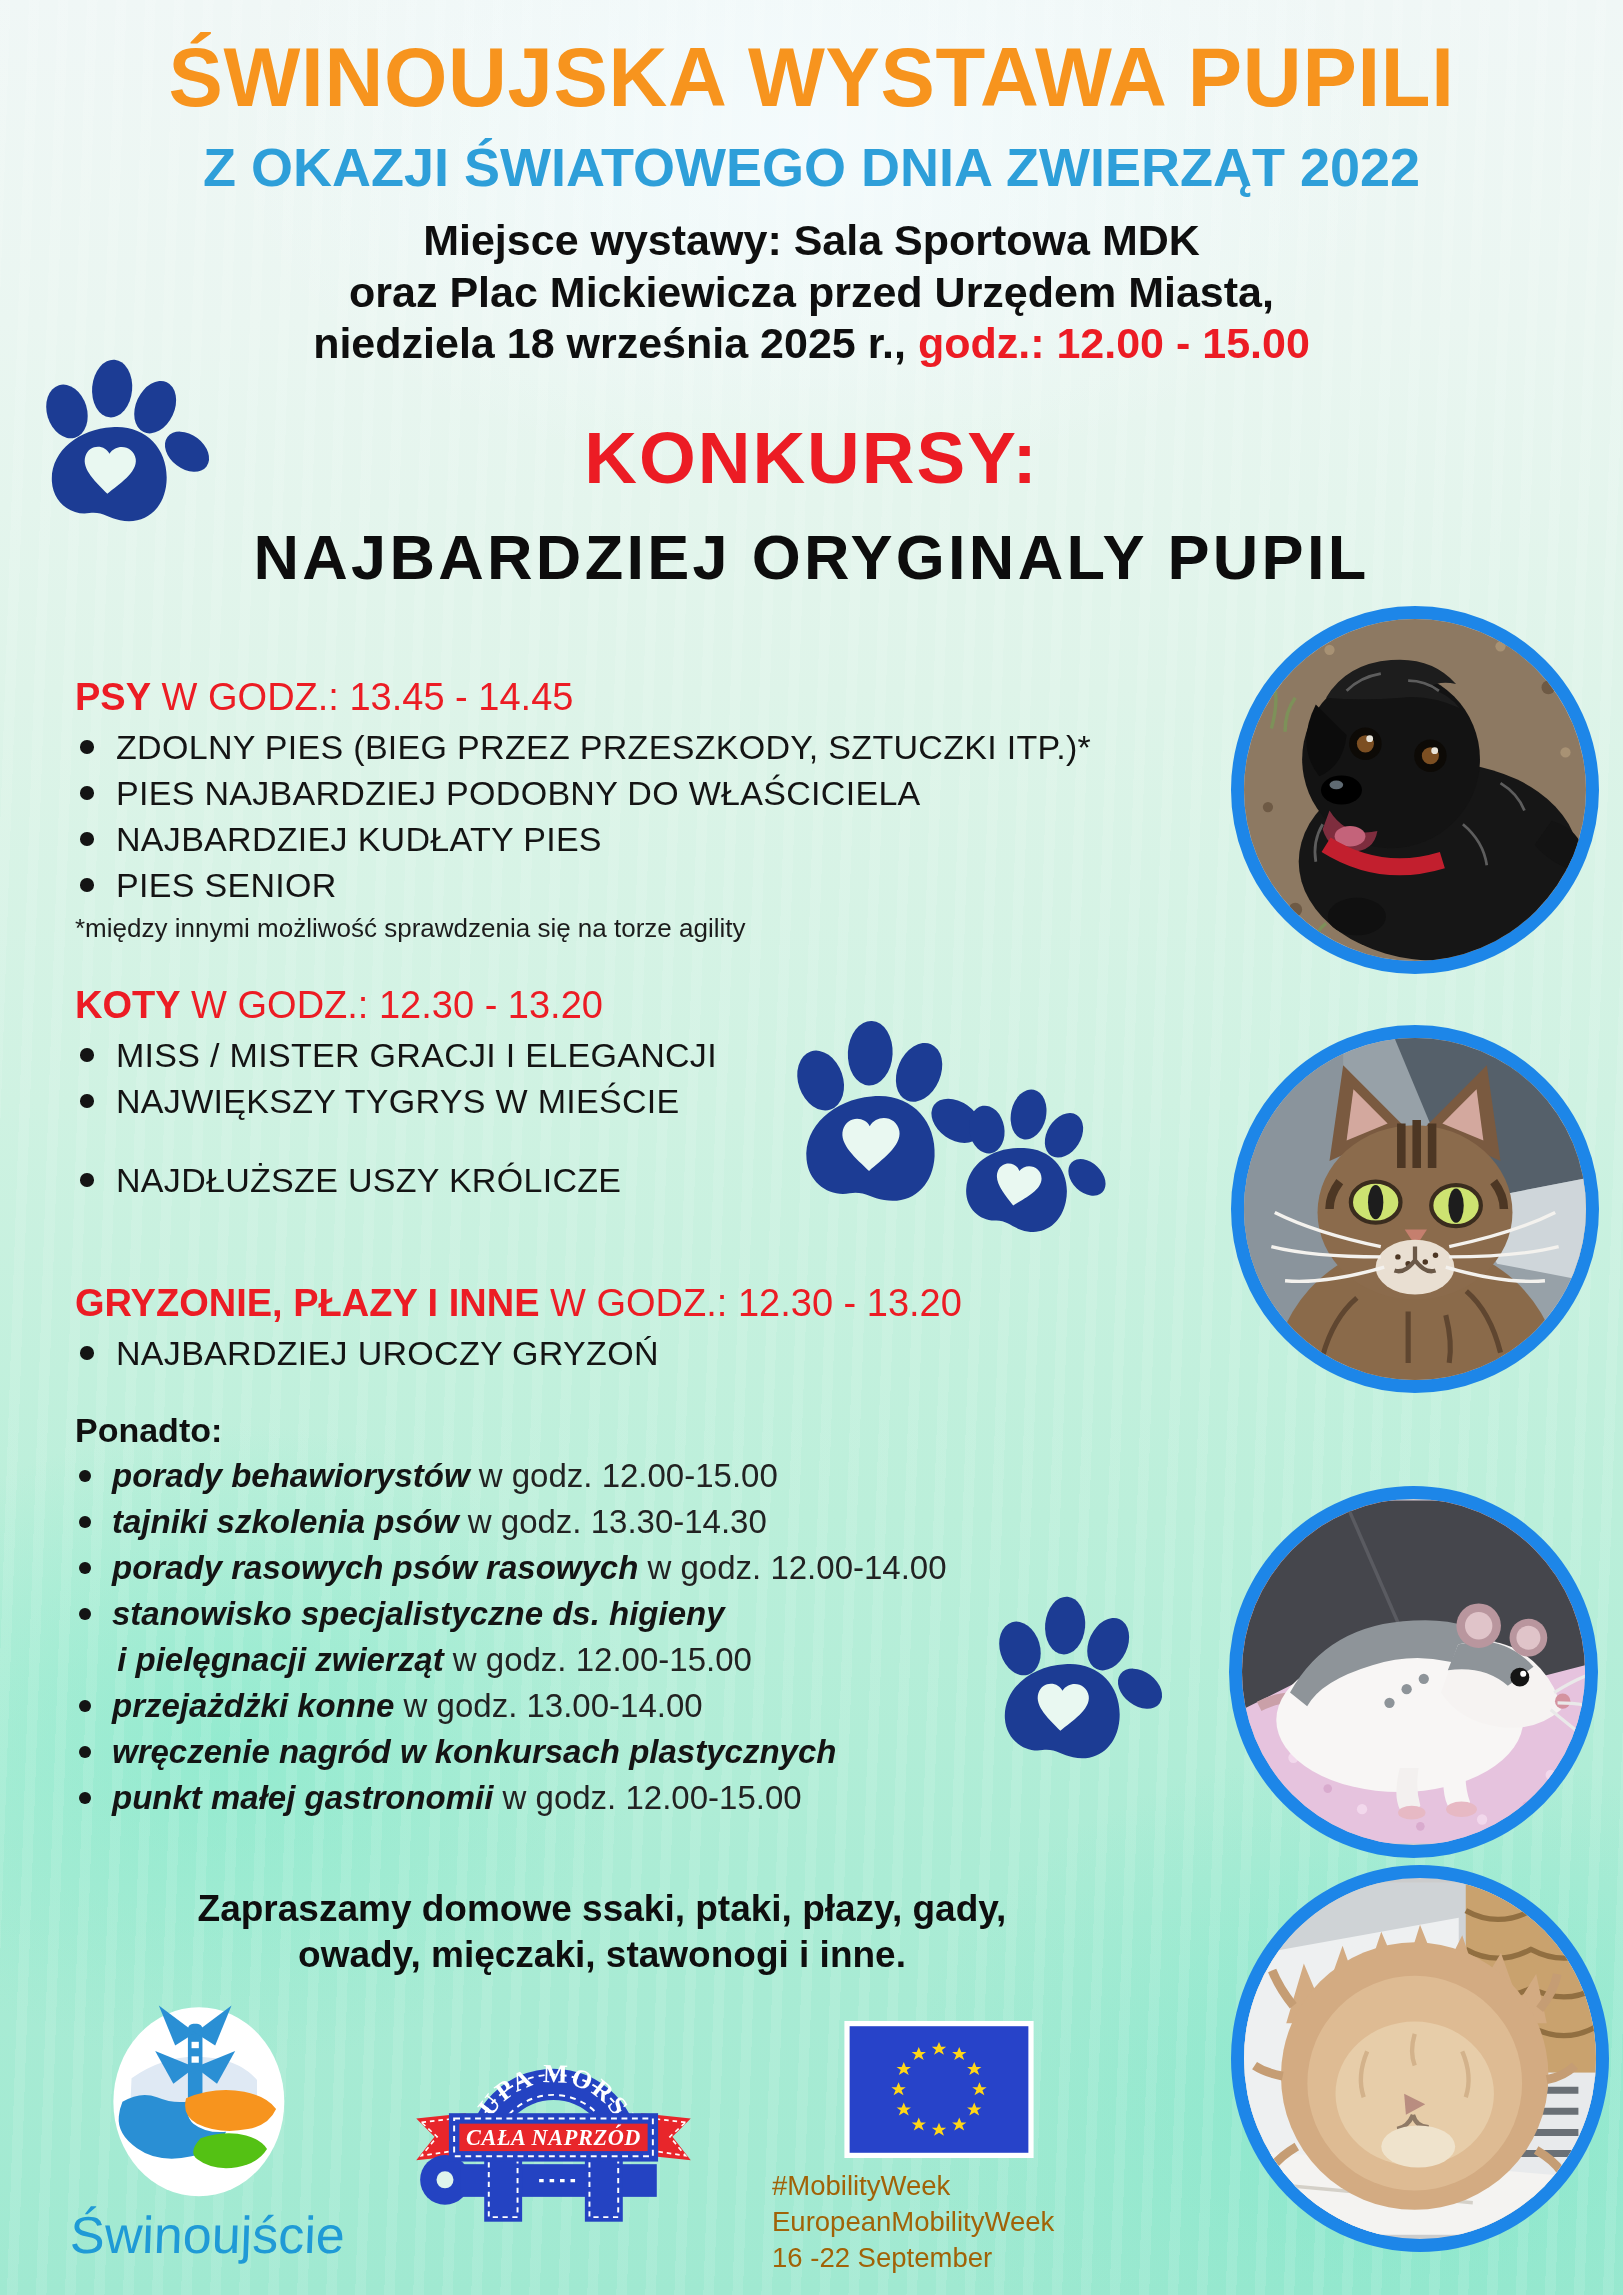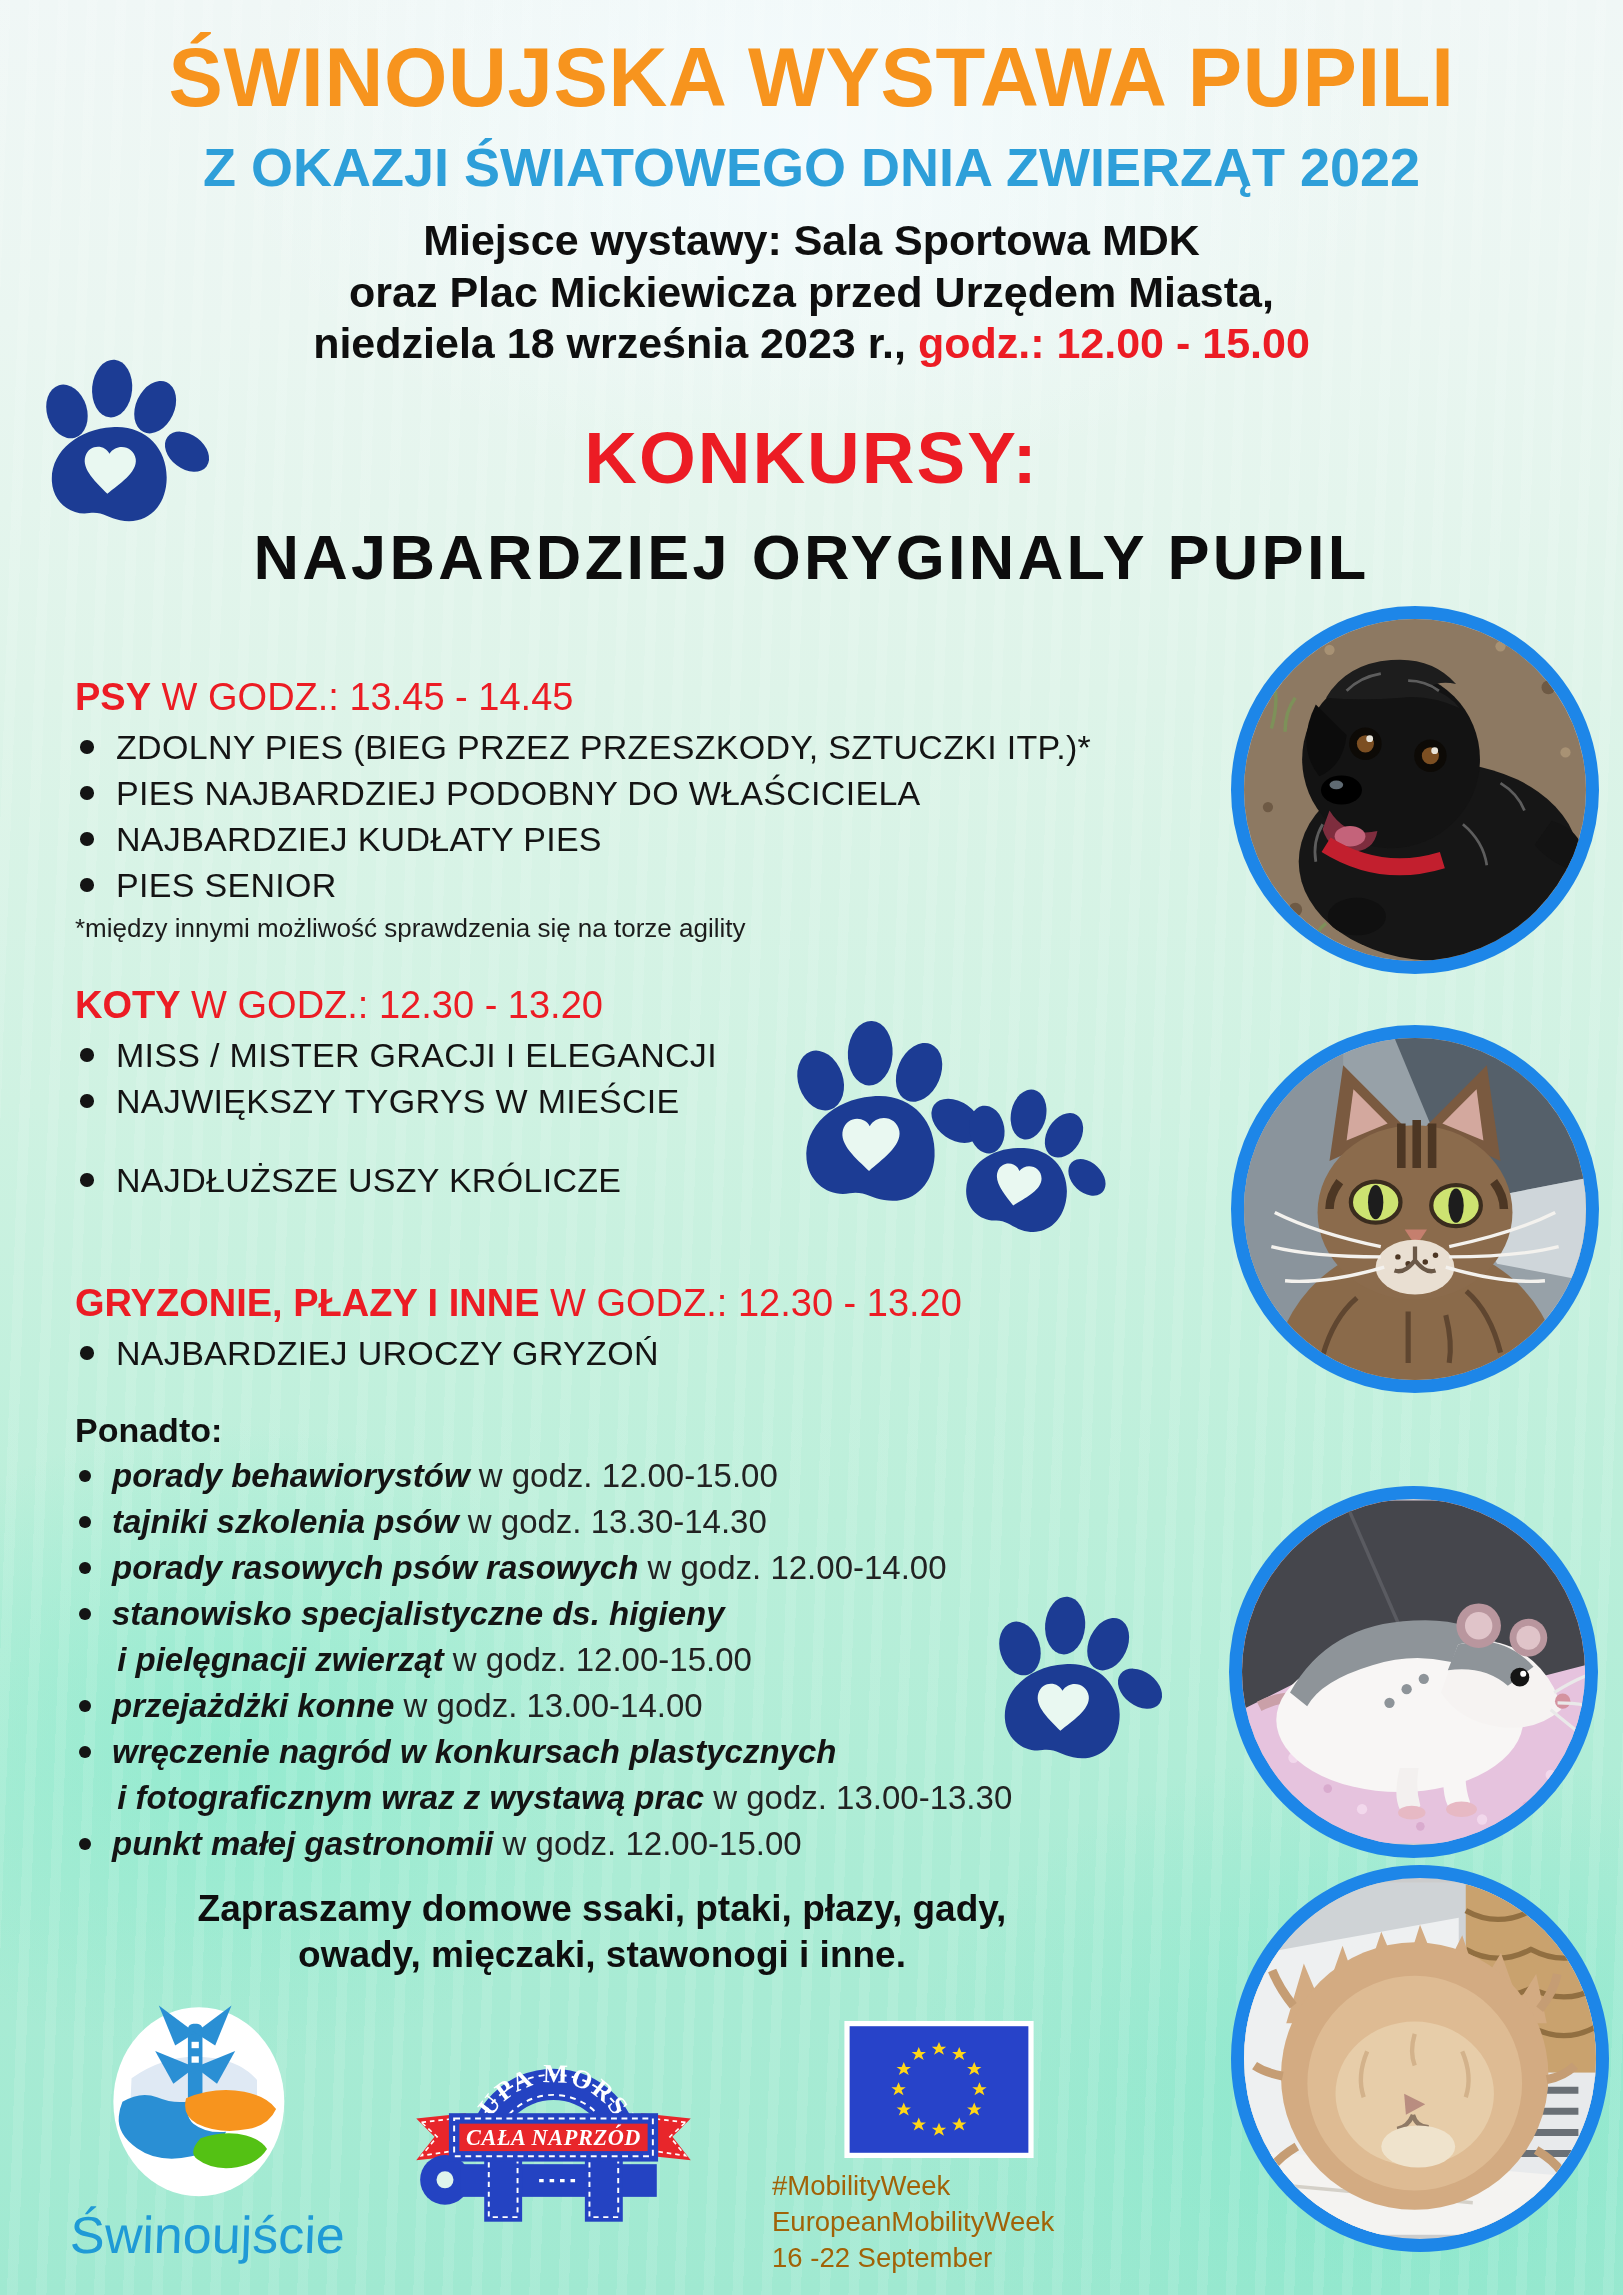--- a/index.html
+++ b/index.html
@@ -81,21 +81,21 @@
     </g>
     <path fill="#e9f8f1" d="M52 68 C56 60 68 61 70 70 C72 79 60 88 53 95 C45 88 34 80 36 71 C38 62 49 62 52 68 Z"></path>
   </symbol>
 </svg>
 
 <div class="center" id="title">ŚWINOUJSKA WYSTAWA PUPILI</div>
 <div class="center" id="subtitle">Z OKAZJI ŚWIATOWEGO DNIA ZWIERZĄT 2022</div>
 <div class="center" id="venue">
   <div>Miejsce wystawy: Sala Sportowa MDK</div>
   <div>oraz Plac Mickiewicza przed Urzędem Miasta,</div>
-  <div><span>niedziela 18 września 2023 r., </span><span class="red">godz.: 12.00 - 15.00</span></div>
+  <div><span>niedziela 18 września 2025 r., </span><span class="red">godz.: 12.00 - 15.00</span></div>
 </div>
 <div class="center" id="konkursy">KONKURSY:</div>
 <div class="center" id="main-contest">NAJBARDZIEJ ORYGINALY PUPIL</div>
 
 <div class="section" id="psy">
   <div class="sec-head"><span class="nm">PSY</span><span class="tm"> W GODZ.: 13.45 - 14.45</span></div>
   <ul class="sec-items">
     <li>ZDOLNY PIES (BIEG PRZEZ PRZESZKODY, SZTUCZKI ITP.)*</li>
     <li>PIES NAJBARDZIEJ PODOBNY DO WŁAŚCICIELA</li>
     <li>NAJBARDZIEJ KUDŁATY PIES</li>
@@ -126,21 +126,21 @@
 </div>
 
 <div id="ponadto">
   <h3>Ponadto:</h3>
   <ul class="pon-items">
     <li><span class="b">porady behawiorystów</span><span class="r"> w godz. 12.00-15.00</span></li>
     <li><span class="b">tajniki szkolenia psów</span><span class="r"> w godz. 13.30-14.30</span></li>
     <li><span class="b">porady rasowych psów rasowych</span><span class="r"> w godz. 12.00-14.00</span></li>
     <li><span class="b">stanowisko specjalistyczne ds. higieny</span><span class="cont"><span class="b">i pielęgnacji zwierząt</span><span class="r"> w godz. 12.00-15.00</span></span></li>
     <li><span class="b">przejażdżki konne</span><span class="r"> w godz. 13.00-14.00</span></li>
-    <li><span class="b">wręczenie nagród w konkursach plastycznych</span><span class="cont"><span class="b">i fotograficznym wraz z wystawą prac</span><span class="r"> w godz. 13.00-13.30</span></span></li>
+    <li><span class="b">wręczenie nagród w konkursach plastycznych</span></li>
     <li><span class="b">punkt małej gastronomii</span><span class="r"> w godz. 12.00-15.00</span></li>
   </ul>
 </div>
 
 <div id="invite">
   <div>Zapraszamy domowe ssaki, ptaki, płazy, gady,</div>
   <div>owady, mięczaki, stawonogi i inne.</div>
 </div>
 
 <svg class="paw" id="paw-1" viewBox="0 0 120 124">

